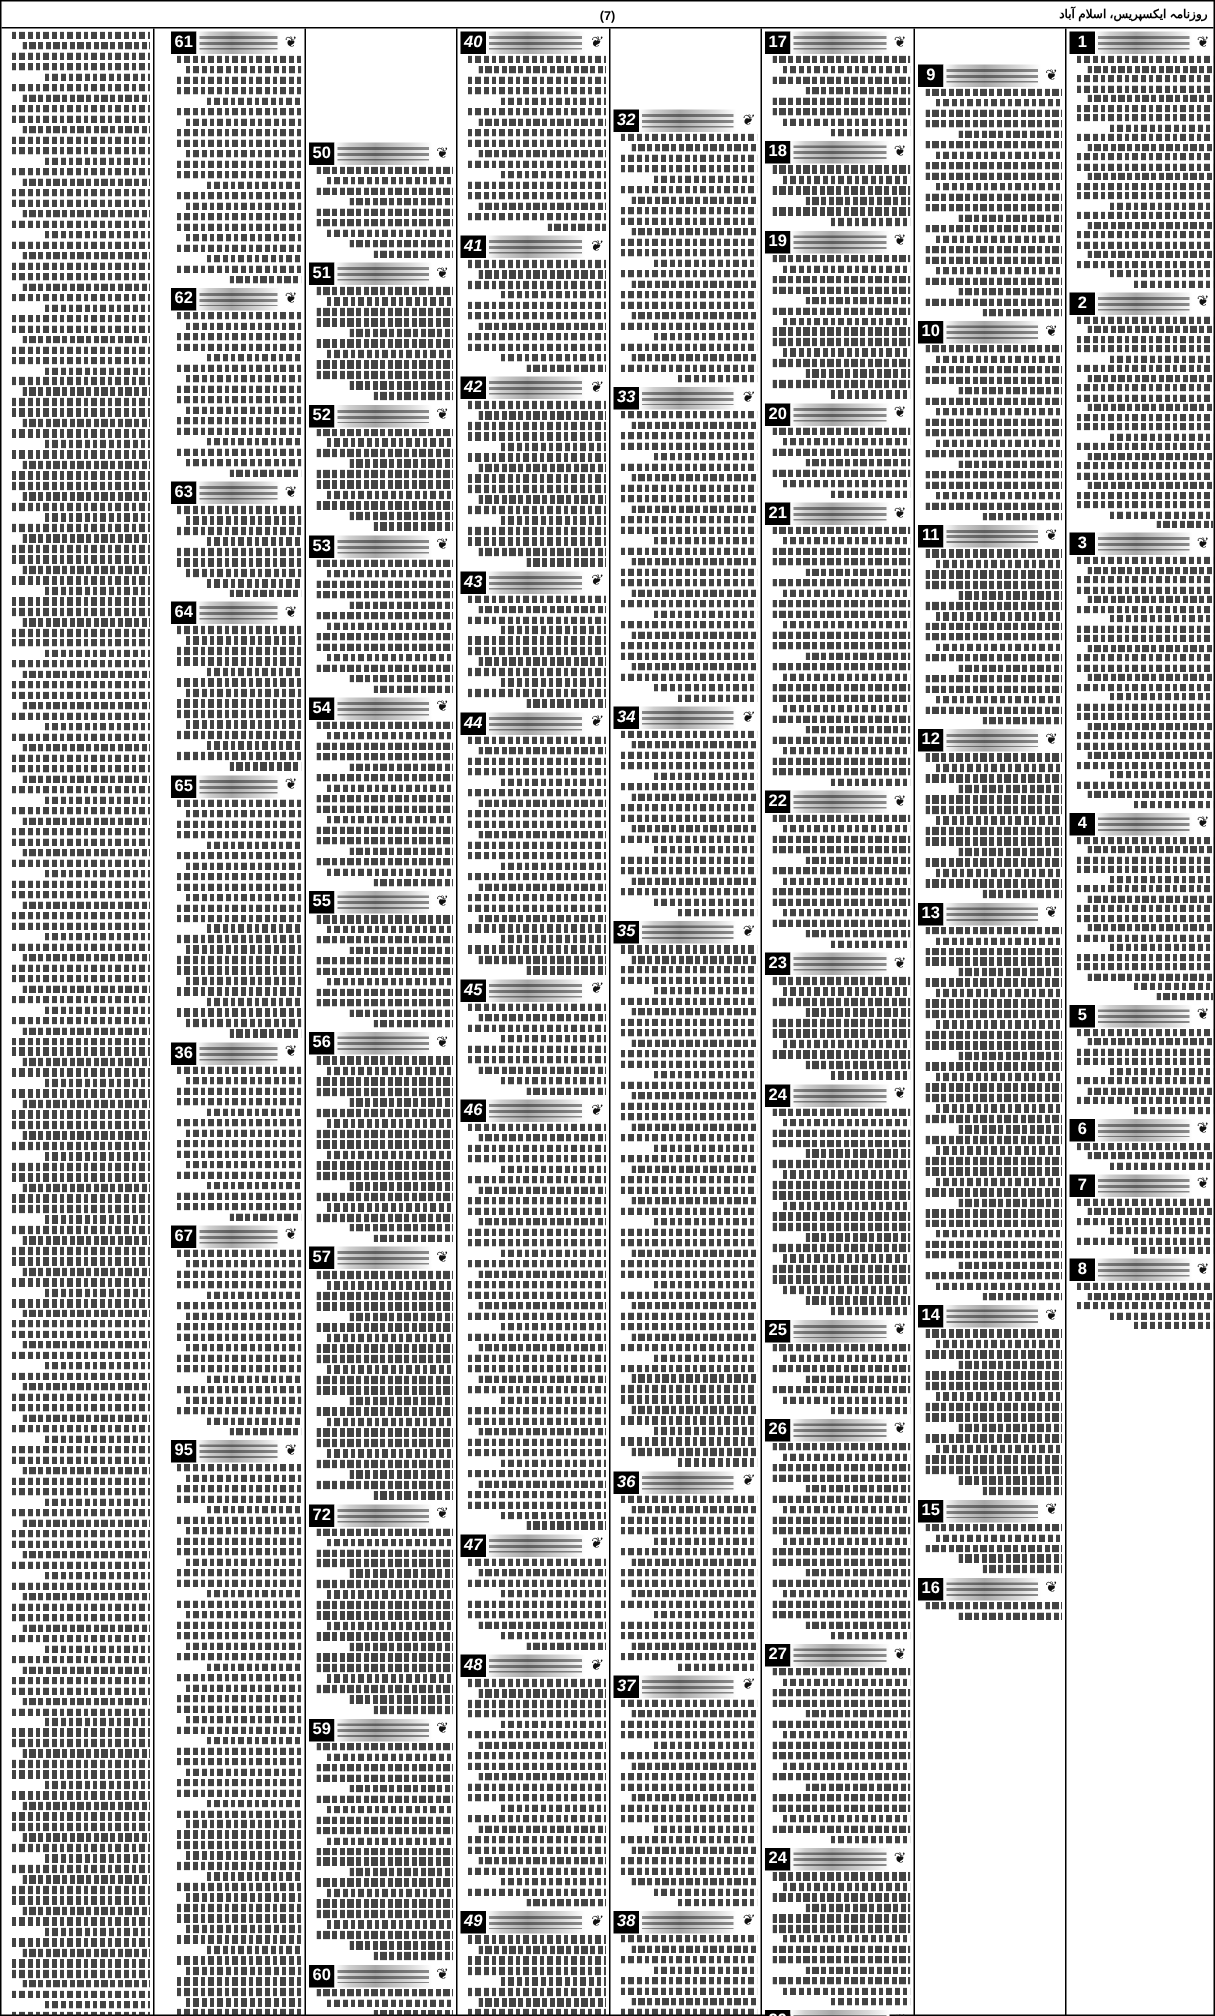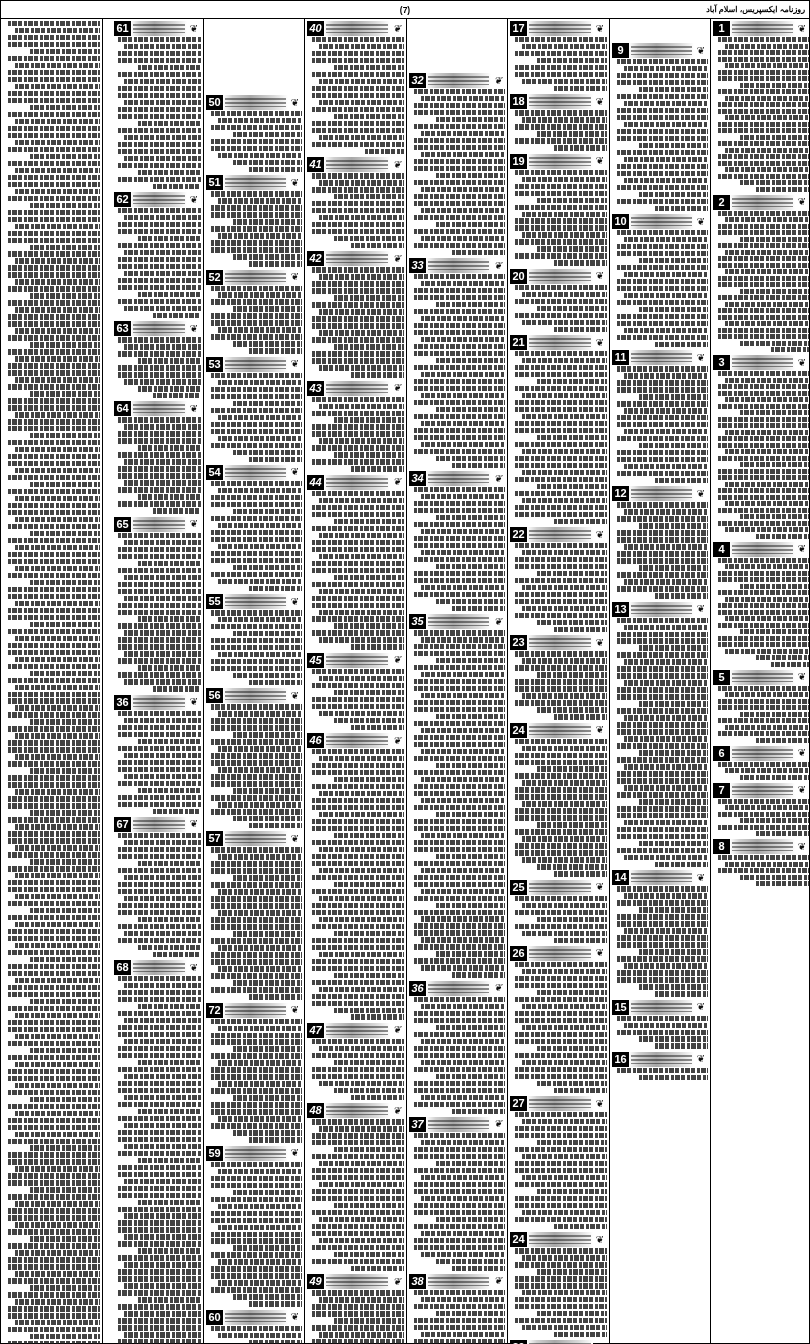--- a/index.html
+++ b/index.html
@@ -1837,21 +1837,21 @@
             <div class="ln w95"></div>
             <div class="ln w88"></div>
           <div class="ln w95"></div>
             <div class="ln w72"></div>
             <div class="ln w55"></div>
         </div>
       </div>
 
       <div class="article">
         <div class="hdr">
-          <div class="num">68</div>
+          <div class="num">95</div>
           <div class="ttl"></div>
           <div class="leaf">❦</div>
         </div>
         <div class="body">
           <div class="ln w95"></div>
             <div class="ln w88"></div>
             <div class="ln w95"></div>
           <div class="ln w95"></div>
             <div class="ln w72"></div>
             <div class="ln w95"></div>

